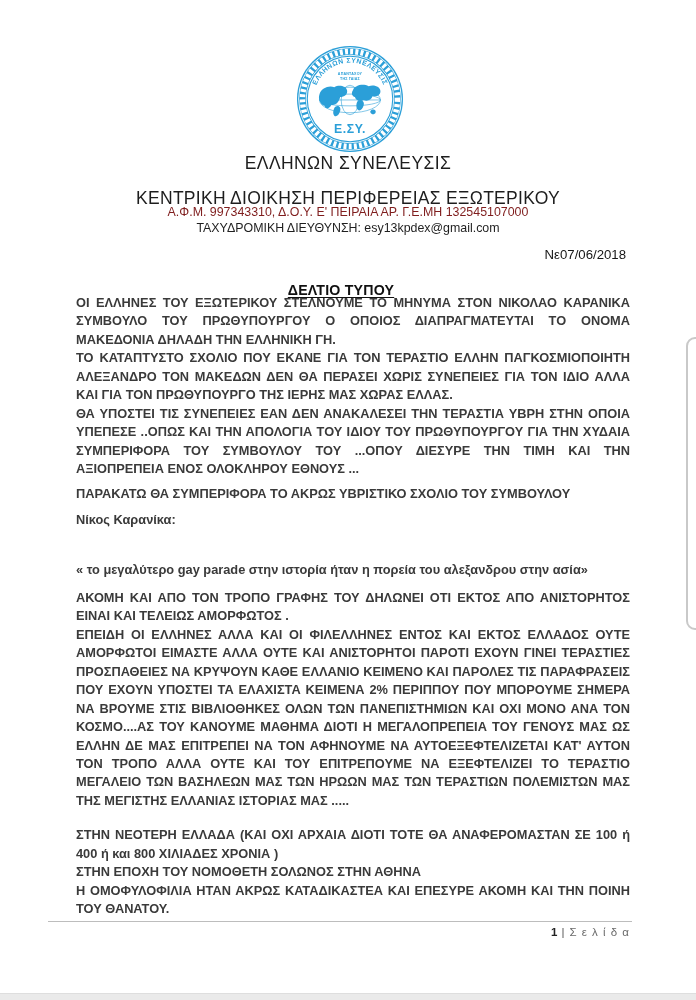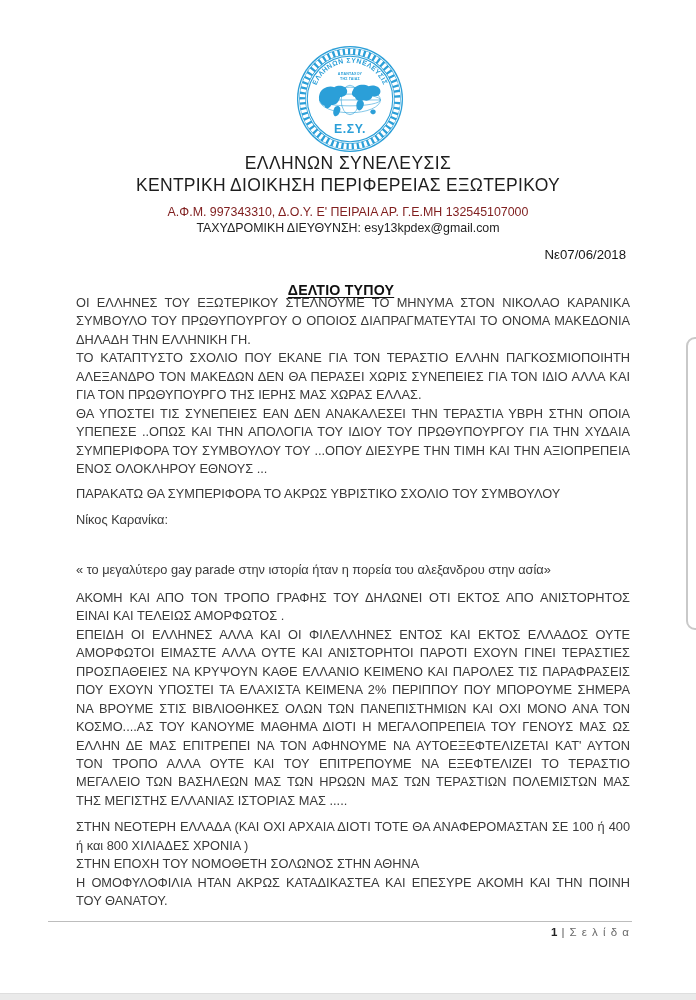--- a/index.html
+++ b/index.html
@@ -14,35 +14,35 @@
   .lg-ring-dash{fill:none;stroke:#ffffff;stroke-width:5.6;stroke-dasharray:3 2.3;}
   .lg-ring-line{fill:none;stroke:#ffffff;stroke-width:.9;}
   .lg-map{fill:#2b9fd8;}
   .lg-grid{fill:none;stroke:#2b9fd8;stroke-width:.6;}
   .lg-curved{font-size:7px;font-weight:bold;fill:#2b9fd8;letter-spacing:.45px;}
   .lg-sub{font-size:3.7px;font-weight:bold;fill:#2b9fd8;text-anchor:middle;letter-spacing:.2px;}
   .lg-acr{font-size:12.5px;font-weight:bold;fill:#2b9fd8;text-anchor:middle;letter-spacing:.6px;}
   
   .hline{position:absolute;left:0;right:0;text-align:center;color:#1d1d1d;}
   .org-name{top:153px;font-size:17.5px;letter-spacing:.4px;}
-  .department{top:175px;font-size:17.5px;letter-spacing:.3px;}
+  .department{top:188px;font-size:17.5px;letter-spacing:.3px;}
   .reg-line{top:205px;font-size:12.4px;color:#7f1d1d;}
   .postal-line{top:221px;font-size:12.4px;color:#1f1f1f;}
   .ref-number{position:absolute;top:247px;right:70px;font-size:13.2px;color:#161616;}
   .doc-title{
     position:absolute;top:266px;left:0;right:14px;text-align:center;
     font-size:14.2px;font-weight:bold;color:#101010;letter-spacing:.2px;
     text-decoration:underline;text-underline-offset:2px;margin-top:16px;
   }
   
   .body-text{
     position:absolute;left:76px;top:294px;width:554px;
     font-size:12.8px;line-height:18.45px;color:#3a3a3a;text-align:justify;
   }
-  .para{margin:0;}
+  .para{margin:0;font-weight:bold;}
   
   .footer-rule{position:absolute;left:48px;top:921px;width:584px;height:1px;background:#bdbdbd;}
   .page-footer{position:absolute;top:926px;right:66px;font-size:11.5px;color:#6a6a6a;letter-spacing:1px;}
   .page-footer .num{font-weight:bold;color:#222;margin-right:4px;letter-spacing:0;}
   .page-footer .sep{margin-right:4px;color:#555;}
   
   .scroll-thumb{
     position:absolute;left:686px;top:337px;width:22px;height:293px;
     background:#fff;border:2px solid #c9c9c9;border-radius:9px;box-sizing:border-box;
   }
@@ -94,21 +94,21 @@
 
   <div class="body-text">
       <p class="para" style="margin-top: 0px;">ΟΙ ΕΛΛΗΝΕΣ ΤΟΥ ΕΞΩΤΕΡΙΚΟΥ ΣΤΕΛΝΟΥΜΕ ΤΟ ΜΗΝΥΜΑ ΣΤΟΝ ΝΙΚΟΛΑΟ ΚΑΡΑΝΙΚΑ ΣΥΜΒΟΥΛΟ ΤΟΥ ΠΡΩΘΥΠΟΥΡΓΟΥ Ο ΟΠΟΙΟΣ ΔΙΑΠΡΑΓΜΑΤΕΥΤΑΙ ΤΟ ΟΝΟΜΑ ΜΑΚΕΔΟΝΙΑ ΔΗΛΑΔΗ ΤΗΝ ΕΛΛΗΝΙΚΗ ΓΗ.</p>
       <p class="para" style="margin-top: 0px;">ΤΟ ΚΑΤΑΠΤΥΣΤΟ ΣΧΟΛΙΟ ΠΟΥ ΕΚΑΝΕ ΓΙΑ ΤΟΝ ΤΕΡΑΣΤΙΟ ΕΛΛΗΝ ΠΑΓΚΟΣΜΙΟΠΟΙΗΤΗ ΑΛΕΞΑΝΔΡΟ ΤΟΝ ΜΑΚΕΔΩΝ ΔΕΝ ΘΑ ΠΕΡΑΣΕΙ ΧΩΡΙΣ ΣΥΝΕΠΕΙΕΣ ΓΙΑ ΤΟΝ ΙΔΙΟ ΑΛΛΑ ΚΑΙ ΓΙΑ ΤΟΝ ΠΡΩΘΥΠΟΥΡΓΟ ΤΗΣ ΙΕΡΗΣ ΜΑΣ ΧΩΡΑΣ ΕΛΛΑΣ.</p>
       <p class="para" style="margin-top: 0px;">ΘΑ ΥΠΟΣΤΕΙ ΤΙΣ ΣΥΝΕΠΕΙΕΣ ΕΑΝ ΔΕΝ ΑΝΑΚΑΛΕΣΕΙ ΤΗΝ ΤΕΡΑΣΤΙΑ ΥΒΡΗ ΣΤΗΝ ΟΠΟΙΑ ΥΠΕΠΕΣΕ ..ΟΠΩΣ ΚΑΙ ΤΗΝ ΑΠΟΛΟΓΙΑ ΤΟΥ ΙΔΙΟΥ ΤΟΥ ΠΡΩΘΥΠΟΥΡΓΟΥ ΓΙΑ ΤΗΝ ΧΥΔΑΙΑ ΣΥΜΠΕΡΙΦΟΡΑ ΤΟΥ ΣΥΜΒΟΥΛΟΥ ΤΟΥ ...ΟΠΟΥ ΔΙΕΣΥΡΕ ΤΗΝ ΤΙΜΗ ΚΑΙ ΤΗΝ ΑΞΙΟΠΡΕΠΕΙΑ ΕΝΟΣ ΟΛΟΚΛΗΡΟΥ ΕΘΝΟΥΣ ...</p>
       <p class="para" style="margin-top: 6px;">ΠΑΡΑΚΑΤΩ ΘΑ ΣΥΜΠΕΡΙΦΟΡΑ ΤΟ ΑΚΡΩΣ ΥΒΡΙΣΤΙΚΟ ΣΧΟΛΙΟ ΤΟΥ ΣΥΜΒΟΥΛΟΥ</p>
       <p class="para" style="margin-top: 8px;">Νίκος Καρανίκα:</p>
       <p class="para" style="margin-top: 32px;">« το μεγαλύτερο gay parade στην ιστορία ήταν η πορεία του αλεξανδρου στην ασία»</p>
       <p class="para" style="margin-top: 9px;">ΑΚΟΜΗ ΚΑΙ ΑΠΟ ΤΟΝ ΤΡΟΠΟ ΓΡΑΦΗΣ ΤΟΥ ΔΗΛΩΝΕΙ ΟΤΙ ΕΚΤΟΣ ΑΠΟ ΑΝΙΣΤΟΡΗΤΟΣ ΕΙΝΑΙ ΚΑΙ ΤΕΛΕΙΩΣ ΑΜΟΡΦΩΤΟΣ .</p>
       <p class="para" style="margin-top: 0px;">ΕΠΕΙΔΗ ΟΙ ΕΛΛΗΝΕΣ ΑΛΛΑ ΚΑΙ ΟΙ ΦΙΛΕΛΛΗΝΕΣ ΕΝΤΟΣ ΚΑΙ ΕΚΤΟΣ ΕΛΛΑΔΟΣ ΟΥΤΕ ΑΜΟΡΦΩΤΟΙ ΕΙΜΑΣΤΕ ΑΛΛΑ ΟΥΤΕ ΚΑΙ ΑΝΙΣΤΟΡΗΤΟΙ ΠΑΡΟΤΙ ΕΧΟΥΝ ΓΙΝΕΙ ΤΕΡΑΣΤΙΕΣ ΠΡΟΣΠΑΘΕΙΕΣ ΝΑ ΚΡΥΨΟΥΝ ΚΑΘΕ ΕΛΛΑΝΙΟ ΚΕΙΜΕΝΟ ΚΑΙ ΠΑΡΟΛΕΣ ΤΙΣ ΠΑΡΑΦΡΑΣΕΙΣ ΠΟΥ ΕΧΟΥΝ ΥΠΟΣΤΕΙ ΤΑ ΕΛΑΧΙΣΤΑ ΚΕΙΜΕΝΑ 2% ΠΕΡΙΠΠΟΥ ΠΟΥ ΜΠΟΡΟΥΜΕ ΣΗΜΕΡΑ ΝΑ ΒΡΟΥΜΕ ΣΤΙΣ ΒΙΒΛΙΟΘΗΚΕΣ ΟΛΩΝ ΤΩΝ ΠΑΝΕΠΙΣΤΗΜΙΩΝ ΚΑΙ ΟΧΙ ΜΟΝΟ ΑΝΑ ΤΟΝ ΚΟΣΜΟ....ΑΣ ΤΟΥ ΚΑΝΟΥΜΕ ΜΑΘΗΜΑ ΔΙΟΤΙ Η ΜΕΓΑΛΟΠΡΕΠΕΙΑ ΤΟΥ ΓΕΝΟΥΣ ΜΑΣ ΩΣ ΕΛΛΗΝ ΔΕ ΜΑΣ ΕΠΙΤΡΕΠΕΙ ΝΑ ΤΟΝ ΑΦΗΝΟΥΜΕ ΝΑ ΑΥΤΟΕΞΕΦΤΕΛΙΖΕΤΑΙ ΚΑΤ' ΑΥΤΟΝ ΤΟΝ ΤΡΟΠΟ ΑΛΛΑ ΟΥΤΕ ΚΑΙ ΤΟΥ ΕΠΙΤΡΕΠΟΥΜΕ ΝΑ ΕΞΕΦΤΕΛΙΖΕΙ ΤΟ ΤΕΡΑΣΤΙΟ ΜΕΓΑΛΕΙΟ ΤΩΝ ΒΑΣΗΛΕΩΝ ΜΑΣ ΤΩΝ ΗΡΩΩΝ ΜΑΣ ΤΩΝ ΤΕΡΑΣΤΙΩΝ ΠΟΛΕΜΙΣΤΩΝ ΜΑΣ ΤΗΣ ΜΕΓΙΣΤΗΣ ΕΛΛΑΝΙΑΣ ΙΣΤΟΡΙΑΣ ΜΑΣ .....</p>
-      <p class="para" style="margin-top: 8px;">ΣΤΗΝ ΝΕΟΤΕΡΗ ΕΛΛΑΔΑ (ΚΑΙ ΟΧΙ ΑΡΧΑΙΑ ΔΙΟΤΙ ΤΟΤΕ ΘΑ ΑΝΑΦΕΡΟΜΑΣΤΑΝ ΣΕ 100 ή 400 ή και 800 ΧΙΛΙΑΔΕΣ ΧΡΟΝΙΑ )</p>
+      <p class="para" style="margin-top: 16px;">ΣΤΗΝ ΝΕΟΤΕΡΗ ΕΛΛΑΔΑ (ΚΑΙ ΟΧΙ ΑΡΧΑΙΑ ΔΙΟΤΙ ΤΟΤΕ ΘΑ ΑΝΑΦΕΡΟΜΑΣΤΑΝ ΣΕ 100 ή 400 ή και 800 ΧΙΛΙΑΔΕΣ ΧΡΟΝΙΑ )</p>
       <p class="para" style="margin-top: 0px;">ΣΤΗΝ ΕΠΟΧΗ ΤΟΥ ΝΟΜΟΘΕΤΗ ΣΟΛΩΝΟΣ ΣΤΗΝ ΑΘΗΝΑ</p>
       <p class="para" style="margin-top: 0px;">Η ΟΜΟΦΥΛΟΦΙΛΙΑ ΗΤΑΝ ΑΚΡΩΣ ΚΑΤΑΔΙΚΑΣΤΕΑ ΚΑΙ ΕΠΕΣΥΡΕ ΑΚΟΜΗ ΚΑΙ ΤΗΝ ΠΟΙΝΗ ΤΟΥ ΘΑΝΑΤΟΥ.</p>
     </div>
 
   <div class="footer-rule"></div>
   <div class="page-footer">
     <span class="num">1</span><span class="sep">|</span><span>Σ ε λ ί δ α</span>
   </div>
 
   <div class="scroll-thumb"></div>

